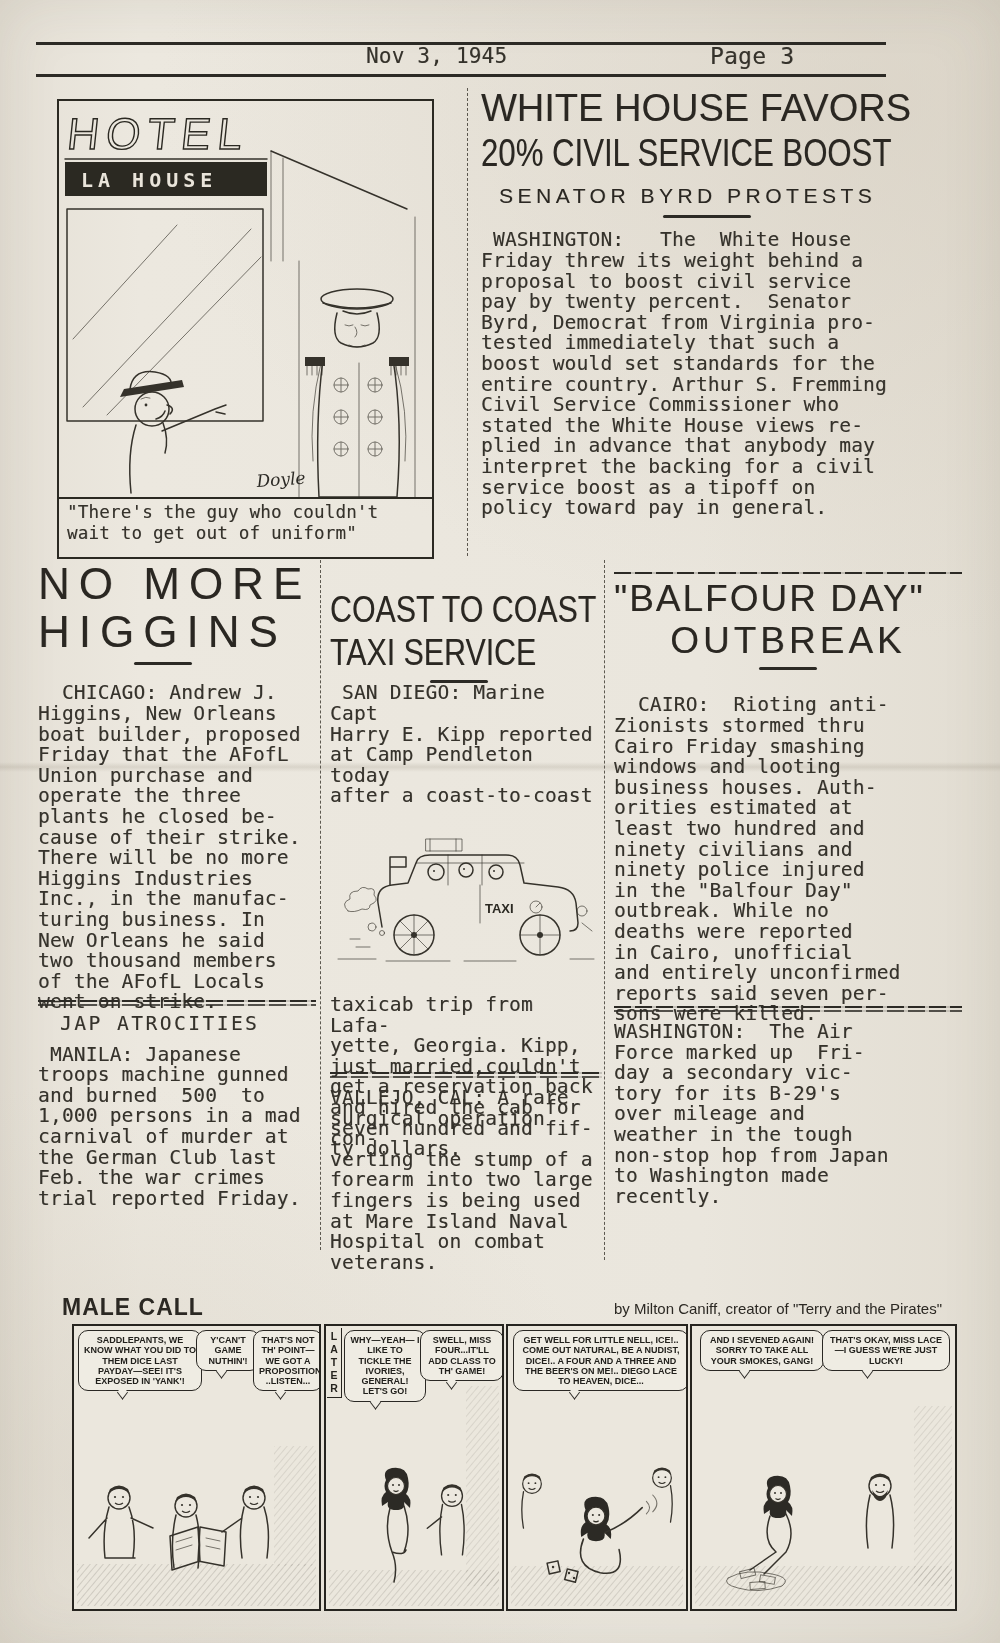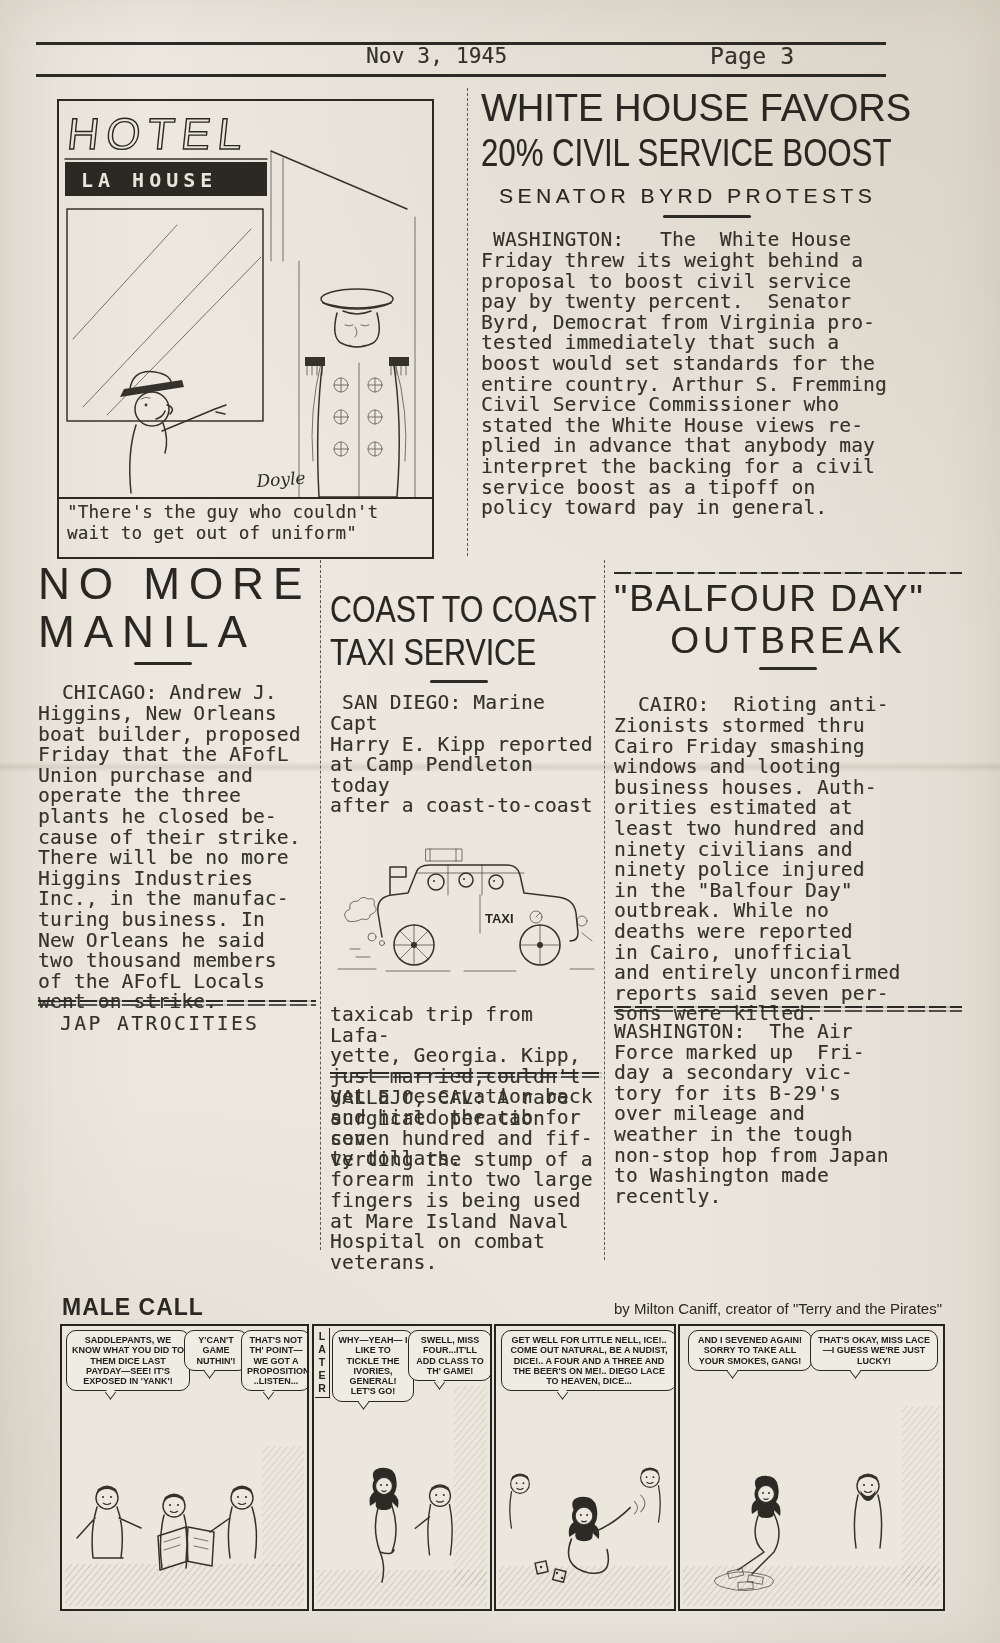--- a/index.html
+++ b/index.html
@@ -160,21 +160,21 @@
 interpret the backing for a civil
 service boost as a tipoff on
 policy toward pay in general.</div>
   </div>
 
   <div class="abs vdash" style="left:320px;top:560px;height:690px"></div>
   <div class="abs vdash" style="left:604px;top:560px;height:700px"></div>
 
   <div class="abs" style="left:38px;top:560px;width:278px">
     <div class="hand" style="font-size:44px;line-height:48px;letter-spacing:9px">NO MORE</div>
-    <div class="hand" style="font-size:44px;line-height:48px;letter-spacing:9px">MANILA</div>
+    <div class="hand" style="font-size:44px;line-height:48px;letter-spacing:9px">HIGGINS</div>
     <div class="underline-mark" style="width:58px;margin:6px 0 0 96px"></div>
     <div class="tw" style="margin-top:18px">  CHICAGO: Andrew J.
 Higgins, New Orleans
 boat builder, proposed
 Friday that the AFofL
 Union purchase and
 operate the three
 plants he closed be-
 cause of their strike.
 There will be no more
@@ -183,27 +183,35 @@
 turing business. In
 New Orleans he said
 two thousand members
 of the AFofL Locals
 went on strike.</div>
   </div>
   <div class="abs hrule" style="left:38px;top:1000px;width:278px"></div>
   <div class="abs hrule" style="left:38px;top:1004px;width:278px;opacity:.8"></div>
   <div class="abs" style="left:38px;top:1014px;width:278px">
     <div class="tw" style="letter-spacing:2.5px;margin-left:22px">JAP ATROCITIES</div>
+    <div class="tw" style="margin-top:10px"> MANILA: Japanese
+troops machine gunned
+and burned  500  to
+1,000 persons in a mad
+carnival of murder at
+the German Club last
+Feb. the war crimes
+trial reported Friday.</div>
   </div>
 
   <div class="abs" style="left:330px;top:588px;width:272px">
     <div class="hand squeeze" style="font-size:37px;line-height:43px">COAST TO COAST</div>
     <div class="hand squeeze" style="font-size:37px;line-height:43px">TAXI SERVICE</div>
     <div class="underline-mark" style="width:58px;margin:6px 0 0 100px"></div>
-    <div class="tw" style="margin-top:10px"> SAN DIEGO: Marine Capt
+    <div class="tw" style=""> SAN DIEGO: Marine Capt
 Harry E. Kipp reported
 at Camp Pendleton today
 after a coast-to-coast</div>
     <svg viewBox="0 0 272 158" width="272" height="158" style="margin-top:4px">
       <path d="M18 100 q-8 -8 2 -12 q-2 -8 8 -8 q4 -6 10 -2 q8 -2 6 6 q6 6 -4 10 q0 6 -8 4 q-8 4 -14 2" class="ln thin"></path>
       <circle cx="42" cy="116" r="4" class="ln thin"></circle>
         <circle cx="52" cy="122" r="2.5" class="ln thin"></circle>
       <path d="M60 74 V46 M60 46 h16 v10 h-16 z" class="ln"></path>
       <path d="M52 116 L48 92 Q46 76 62 74 L78 72 L86 52 Q88 44 100 44 L176 44 Q188 44 190 54 L194 72 L228 76 Q244 78 246 92 L248 112 Q248 120 240 120" class="ln"></path>
       <path d="M86 52 L194 52 M118 44 V74 M152 44 V74 M150 74 V112" class="ln thin"></path>
@@ -277,21 +285,21 @@
 tory for its B-29's
 over mileage and
 weather in the tough
 non-stop hop from Japan
 to Washington made
 recently.</div>
 
   <div class="abs comic-title" style="left:62px;top:1294px">MALE CALL</div>
   <div class="abs byline" style="left:560px;top:1300px;width:382px;text-align:right">by Milton Caniff, creator of "Terry and the Pirates"</div>
 
-  <div class="strip" style="left:60px;top:1324px;width:698px;height:290px">
+  <div class="strip" style="left:72px;top:1324px;width:698px;height:290px">
 
     <div class="panel" style="left:0;top:0;width:245px;height:283px">
       <svg viewBox="0 0 245 283">
         <rect x="3" y="238" width="239" height="42" fill="url(#hatch)" opacity=".45"></rect>
         <rect x="200" y="120" width="42" height="120" fill="url(#hatch)" opacity=".3"></rect>
         <g transform="translate(45,172)">
             <use href="#gihead"></use>
           <path d="M-10 9 Q-17 32 -14 60 M10 9 Q18 30 14 60 M-14 60 L16 60 M-12 20 L-30 40 M12 20 L34 30" class="ln"></path>
           </g>
         <g transform="translate(112,180)">

